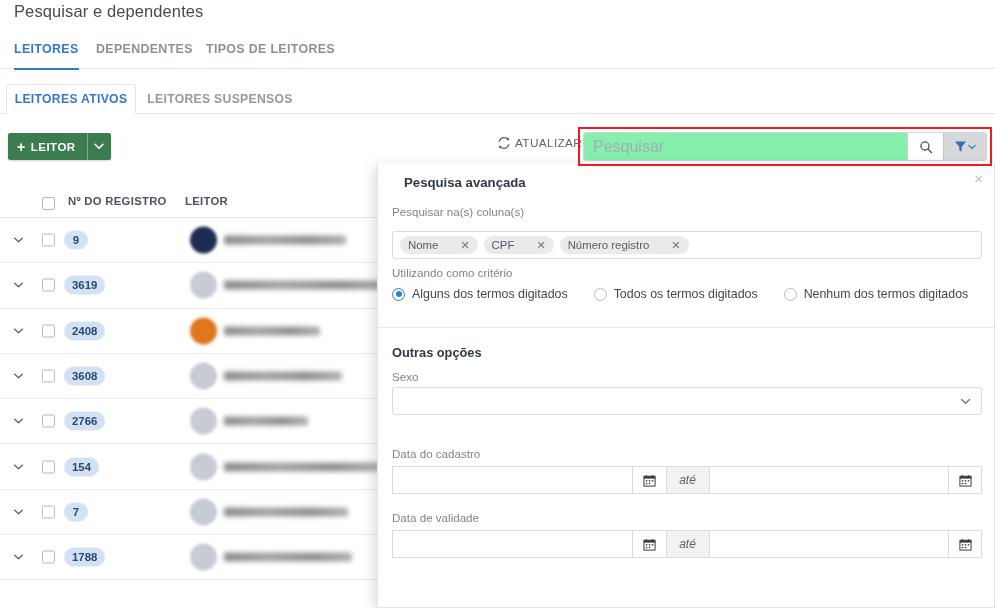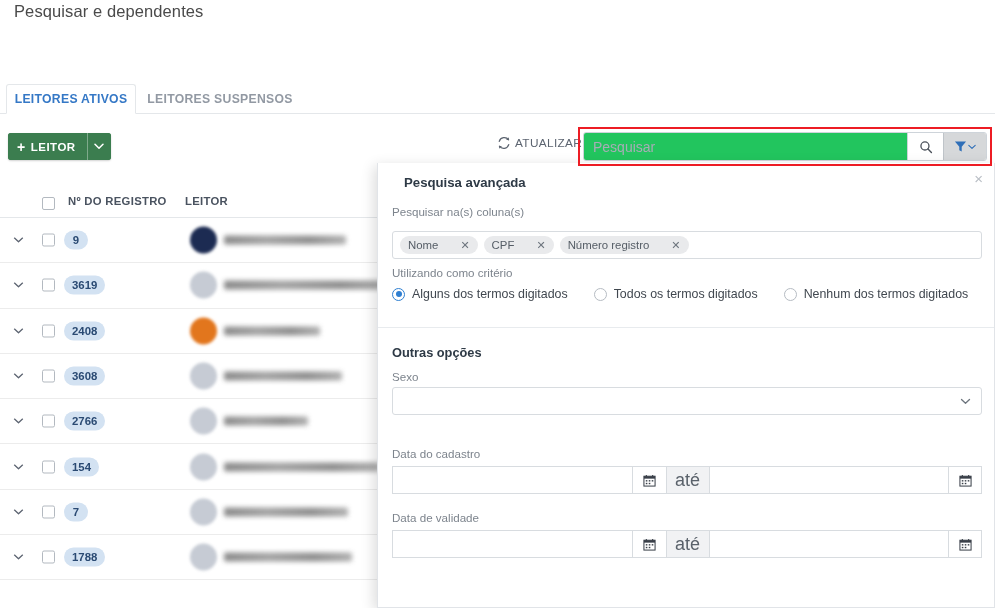--- a/index.html
+++ b/index.html
@@ -96,22 +96,22 @@
 
   .search-group {
     position: absolute; left: 583px; top: 132px;
     width: 404px; height: 29px;
     display: flex; align-items: stretch;
     border: 1px solid #ced4da; border-radius: 3px; background: #fff;
     overflow: hidden;
   }
   .search-group input {
     flex: 1 1 auto; border: 0; outline: none; padding: 0 9px;
-    font-size: 14px; color: #495057; font-family: "Liberation Sans", sans-serif;
-    background: #22c55e;
+    font-size: 16px; color: #495057; font-family: "Liberation Sans", sans-serif;
+    background: #86efac;
   }
   .search-group input::placeholder { color: #a7adb5; }
   .btn-search-icon {
     width: 36px; display: flex; align-items: center; justify-content: center;
     background: #fff; border-left: 1px solid #ced4da; cursor: pointer;
   }
   .btn-filter {
     width: 43px; display: flex; align-items: center; justify-content: center;
     gap: 1px; background: #d6d8da; border-left: 1px solid #bfc4c9; cursor: pointer;
   }
@@ -236,32 +236,37 @@
     border-right: none;
   }
   .date-row .cal {
     width: 34px; border: 1px solid #d8dce0; background: #fff;
     display: flex; align-items: center; justify-content: center;
     cursor: pointer; border-right: none;
   }
   .date-row .ate {
     width: 43px; border: 1px solid #d8dce0; background: #f1f2f4;
     display: flex; align-items: center; justify-content: center;
-    font-size: 18px; color: #5a626b; border-right: none;
+    font-size: 12px; color: #5a626b; border-right: none; font-style: italic;
   }
   .date-row .cal.last { border-right: 1px solid #d8dce0; }
   .ico { display: inline-flex; align-items: center; justify-content: center; line-height: 0; }
 </style>
 </head>
 <body>
 
 <div id="root">
 
   <div class="page-title">Pesquisar e dependentes</div>
 
+  <div class="tabs-primary">
+    <div class="tab active" style="left:14px;">LEITORES</div>
+    <div class="tab" style="left:96px;">DEPENDENTES</div>
+    <div class="tab" style="left:206px;">TIPOS DE LEITORES</div>
+  </div>
 
   <div class="tabs-secondary">
     <div class="tab2 active" style="left:6px;width:130px;">LEITORES ATIVOS</div>
     <div class="tab2" style="left:140px;width:160px;">LEITORES SUSPENSOS</div>
   </div>
 
   <div class="btn-new">
     <div class="lbl">
       <span class="plus">+</span>
         <span>LEITOR</span>

